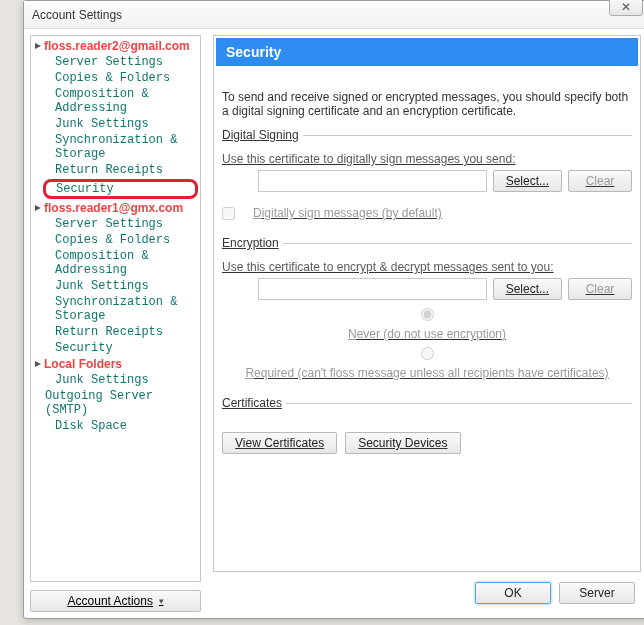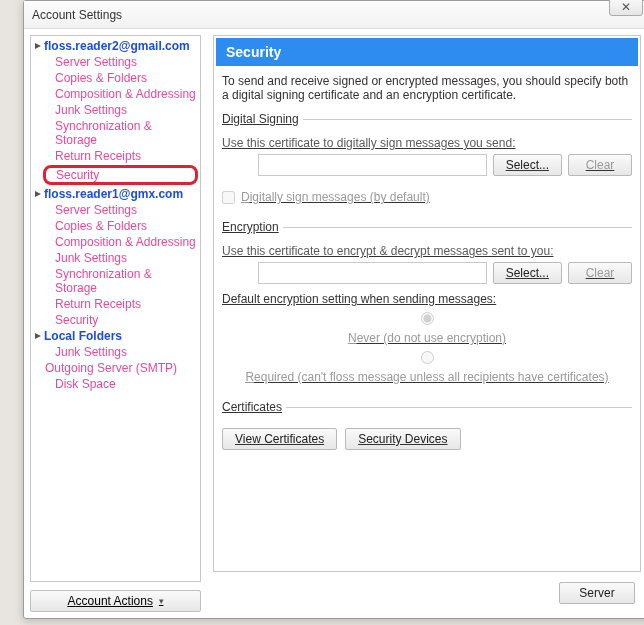--- a/index.html
+++ b/index.html
@@ -4,51 +4,51 @@
 <style>
 * { box-sizing: border-box; margin: 0; padding: 0; font-family: "Segoe UI", Tahoma, sans-serif; font-size: 12px; }
 body { background: #e8e4df; width: 644px; height: 625px; overflow: hidden; position: relative; }
 .dialog { position: absolute; left: 23px; top: 0; width: 629px; height: 619px; background: #fff; border: 1px solid #9c9c9c; border-radius: 3px; box-shadow: 0 2px 10px rgba(0,0,0,0.2); }
 .titlebar { height: 28px; display: flex; align-items: center; padding: 0 8px; border-bottom: 1px solid #ddd; background: linear-gradient(#fdfdfd,#f1f1f1); position: relative; }
 .titlebar .title { color: #333; }
 .close-btn { position: absolute; right: 8px; top: -3px; width: 34px; height: 18px; border: 1px solid #aaa; border-radius: 0 0 3px 3px; background: linear-gradient(#f8f8f8,#e6e6e6); display: flex; align-items: center; justify-content: center; cursor: pointer; color: #555; font-size: 11px; }
 .content { display: flex; height: calc(100% - 28px); }
 .sidebar { width: 183px; padding: 6px 6px 6px 6px; display: flex; flex-direction: column; }
 .tree { flex: 1; border: 1px solid #c9c9c9; background: #fff; overflow: auto; padding-top: 2px; }
-.tree .account-row { display: flex; align-items: center; padding: 1px 3px 1px 3px; cursor: pointer; font-weight: bold; color: #1d4ed8; }
+.tree .account-row { display: flex; align-items: center; padding: 1px 3px 1px 3px; cursor: pointer; font-weight: bold; color: #ef4444; }
 .tree .arrow { width: 8px; height: 8px; display: inline-block; margin-right: 2px; }
 .tree .arrow svg { display: block; }
-.tree .leaf { padding: 1px 3px 1px 24px; cursor: pointer; color: #ec4899; }
+.tree .leaf { padding: 1px 3px 1px 24px; cursor: pointer; color: #0f766e; font-family: Liberation Mono, monospace; }
 .tree .leaf.highlighted { border: 3px solid #d23; border-radius: 8px; margin: 1px 2px 1px 12px; padding: 0px 3px 0px 10px; }
 .account-actions { margin-top: 8px; height: 22px; border: 1px solid #bfbfbf; background: linear-gradient(#fafafa,#e7e7e7); border-radius: 2px; display: flex; align-items: center; justify-content: center; cursor: pointer; position: relative; text-decoration: underline; }
 .account-actions .chev { margin-left: 6px; font-size: 9px; color: #555; }
 .account-actions .lbl::first-letter { text-decoration: underline; }
 .main { flex: 1; padding: 6px 10px 10px 6px; display: flex; flex-direction: column; }
 .panel { flex: 1; border: 1px solid #c9c9c9; background: #fff; display: flex; flex-direction: column; }
 .panel-header { background: #2e8cf0; color: #fff; font-weight: bold; padding: 6px 10px; margin: 2px; font-size: 14px; }
 .panel-body { padding: 6px 8px 8px 8px; color: #333; overflow: auto; }
-.intro { margin-bottom: 10px; }
+.intro { margin-bottom: 10px; margin-top: 16px; }
 fieldset { border: none; border-top: 1px solid #ccc; padding: 6px 0 10px 0; margin-bottom: 6px; text-decoration: underline; }
 legend { padding: 0 4px 0 0; color: #333; }
 .row-label { margin: 4px 0 4px 0; color: #5a5a5a; }
 .cert-row { display: flex; gap: 6px; align-items: center; margin-bottom: 8px; padding-left: 36px; }
 .cert-row input[type=text] { flex: 1; height: 22px; border: 1px solid #c9c9c9; padding: 0 4px; background: #fff; }
 .btn { height: 22px; min-width: 64px; padding: 0 12px; border: 1px solid #b9b9b9; background: linear-gradient(#fafafa,#e7e7e7); border-radius: 2px; cursor: pointer; color: #222; }
 .btn.disabled { color: #9a9a9a; cursor: default; }
 .btn .u::first-letter { text-decoration: underline; }
-.chk-row { display: flex; align-items: center; gap: 6px; margin-top: 14px; }
+.chk-row { display: flex; align-items: center; gap: 18px; margin-top: 14px; }
 .chk-row.disabled { color: #9a9a9a; }
 .chk-row input { accent-color: #888; }
 .radio-row { display: flex; align-items: center; gap: 6px; margin-top: 6px; flex-direction: column; }
 .radio-row.disabled { color: #9a9a9a; }
 .default-label { margin-top: 4px; color: #333; }
 .footer { display: flex; justify-content: flex-end; gap: 8px; padding: 10px 6px 4px 0; }
 .footer .btn { min-width: 76px; }
 .footer .btn.primary { border-color: #5aa2e6; box-shadow: 0 0 3px rgba(46,140,240,0.6); }
-.cert-btns { display:flex; gap:8px; margin-top:8px; }
+.cert-btns { display:flex; gap:8px; margin-top:16px; }
 .underline-first::first-letter { text-decoration: underline; }
 </style>
 </head>
 <body>
 
 <div class="dialog">
   <div class="titlebar">
     <span class="title">Account Settings</span>
     <div class="close-btn">
       <span>✕</span>
@@ -127,21 +127,20 @@
           </fieldset>
 
           <fieldset>
             <legend>Encryption</legend>
             <div class="row-label">Use this certificate to encrypt &amp; decrypt messages sent to you:</div>
             <div class="cert-row">
               <input type="text" style="">
               <button class="btn"><span class="u underline-first">Select...</span></button>
               <button class="btn disabled"><span class="u underline-first">Clear</span></button>
             </div>
-            <div class="default-label">Default encryption setting when sending messages:</div>
             <div class="radio-row disabled">
               <input type="radio" name="enc" checked="" disabled="" style="">
               <span class="underline-first">Never (do not use encryption)</span>
             </div>
             <div class="radio-row disabled">
               <input type="radio" name="enc" disabled="" style="">
               <span class="underline-first">Required (can't floss message unless all recipients have certificates)</span>
             </div>
           </fieldset>
 
@@ -149,17 +148,18 @@
             <legend>Certificates</legend>
             <div class="cert-btns">
               <button class="btn"><span>View Certificates</span></button>
               <button class="btn"><span>Security Devices</span></button>
             </div>
           </fieldset>
         </div>
       </div>
 
       <div class="footer">
+        <button class="btn primary"><span>OK</span></button>
         <button class="btn"><span>Server</span></button>
       </div>
     </div>
   </div>
 </div>
 
 </body></html>

